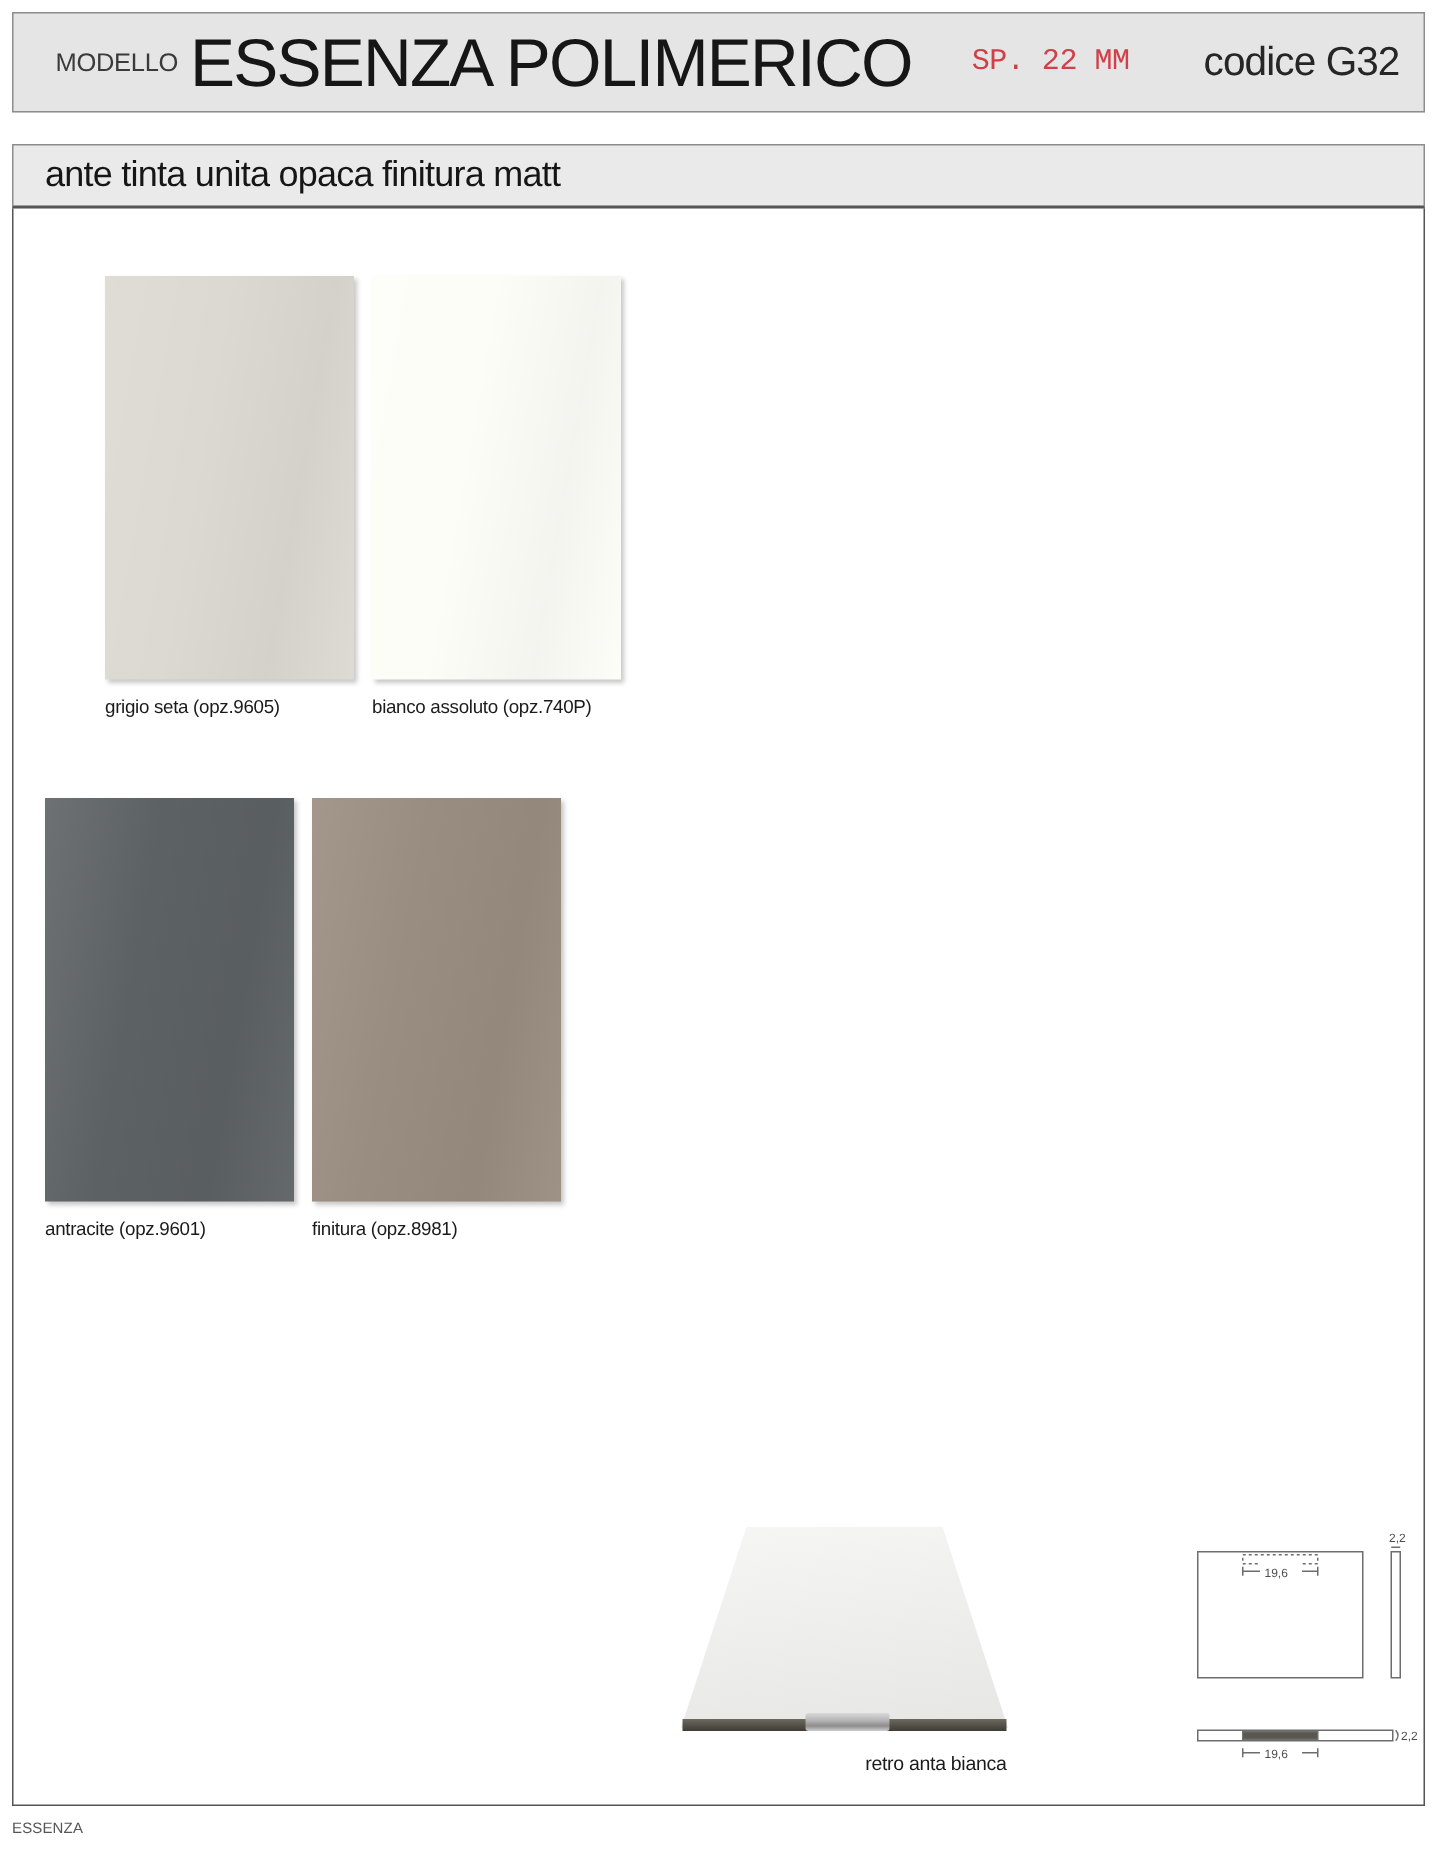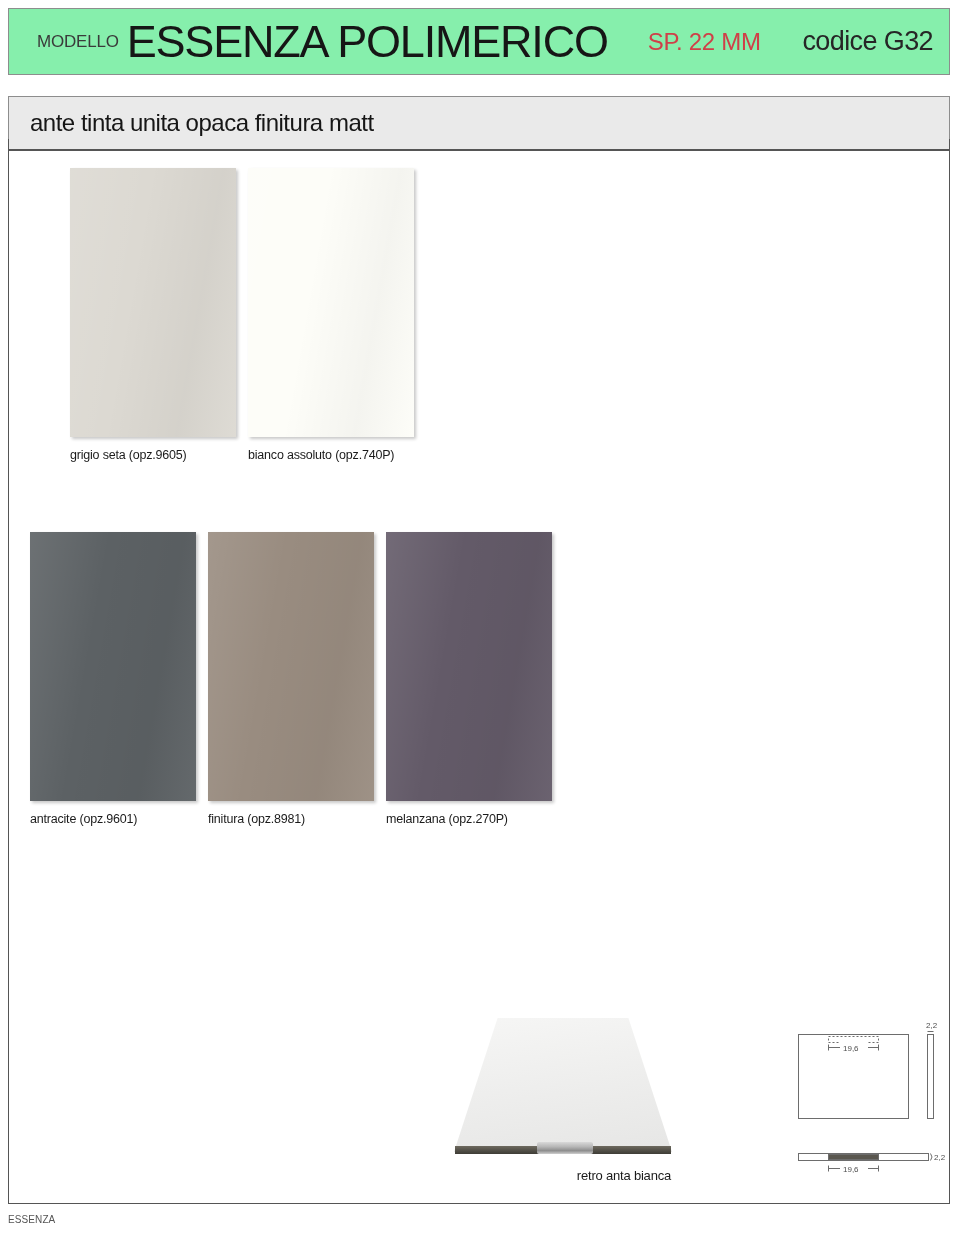--- a/index.html
+++ b/index.html
@@ -16,63 +16,64 @@
   }
 
   
   .header-bar {
     position: absolute;
     left: 8px;
     top: 8px;
     width: 942px;
     height: 67px;
     box-sizing: border-box;
-    background: #86efac;
+    background: #e5e5e5;
     border: 1px solid #8d8d8d;
     display: flex;
     align-items: center;
   }
   .header-modello {
     font-size: 17px;
     color: #3a3a3a;
     letter-spacing: -0.2px;
     margin-left: 28px;
     white-space: nowrap;
   }
   .header-title {
     font-size: 45px;
     color: #161616;
     letter-spacing: -1.2px;
     margin-left: 8px;
     white-space: nowrap;
     line-height: 1;
   }
   .header-sp {
-    font-size: 24px;
+    font-size: 20px;
     color: #cf4048;
     letter-spacing: -0.3px;
     margin-left: 40px;
     white-space: nowrap;
+    font-family: Liberation Mono, monospace;
   }
   .header-codice {
     font-size: 27px;
     color: #262626;
     letter-spacing: -0.6px;
     margin-left: auto;
     margin-right: 16px;
     white-space: nowrap;
   }
 
   
   .subtitle-bar {
     position: absolute;
     left: 8px;
     top: 96px;
     width: 942px;
-    height: 55px;
+    height: 43px;
     box-sizing: border-box;
     background: #eaeaea;
     border-top: 1px solid #8d8d8d;
     border-bottom: 2px solid #555555;
     border-left: 1px solid #8d8d8d;
     border-right: 1px solid #8d8d8d;
     display: flex;
     align-items: center;
   }
   .subtitle-text {
@@ -107,21 +108,21 @@
     width: 942px;
     height: 1px;
     background: #555555;
   }
 
   
   .swatch-row {
     position: absolute;
     display: flex;
   }
-  #row-1 { left: 30px; top: 168px; padding-left: 40px; }
+  #row-1 { left: 30px; top: 184px; padding-left: 40px; }
   #row-2 { left: 30px; top: 532px; }
 
   .swatch-cell {
     width: 166px;
     margin-right: 12px;
     position: relative;
   }
   .swatch-chip {
     width: 166px;
     height: 269px;
@@ -248,24 +249,20 @@
 </div>
 
 <div class="swatch-row" id="row-2">
   <div class="swatch-cell">
     <div class="swatch-chip" style="background-color: rgb(92, 97, 100);"></div>
     <div class="swatch-label">antracite (opz.9601)</div>
   </div>
   <div class="swatch-cell">
     <div class="swatch-chip" style="background-color: rgb(153, 140, 128);"></div>
     <div class="swatch-label">finitura (opz.8981)</div>
-  </div>
-  <div class="swatch-cell">
-    <div class="swatch-chip" style="background-color: rgb(99, 90, 104);"></div>
-    <div class="swatch-label">melanzana (opz.270P)</div>
   </div>
 </div>
 
 <div class="product-photo">
   <div class="door-face"></div>
   <div class="door-edge"></div>
   <div class="door-handle"></div>
 </div>
 <div class="photo-caption">retro anta bianca</div>
 

